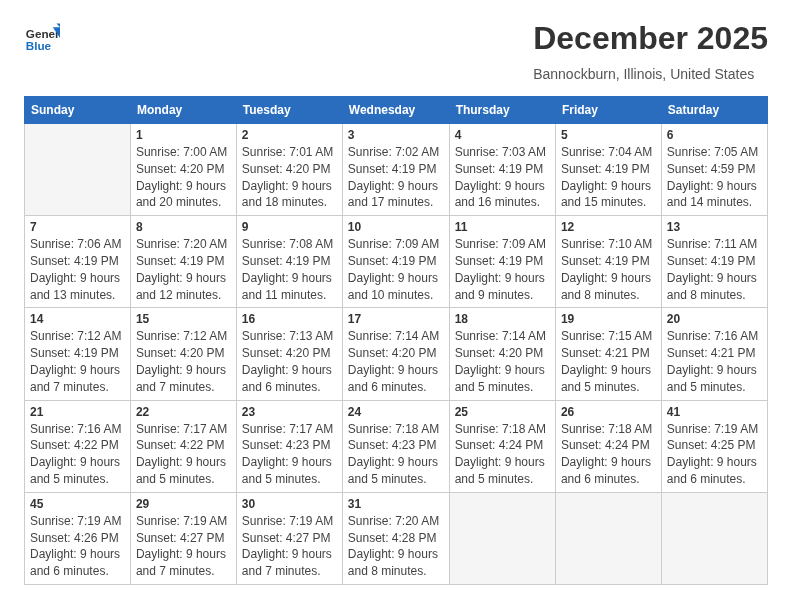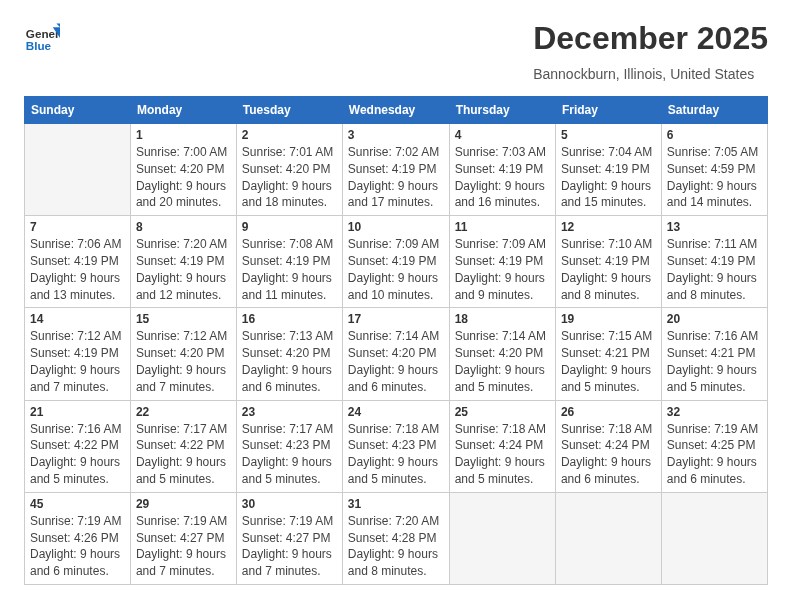--- a/index.html
+++ b/index.html
@@ -291,21 +291,21 @@
 and 5 minutes.</div>
         </td>
         <td>
           <span class="day-number">26</span>
           <div class="day-info">Sunrise: 7:18 AM
 Sunset: 4:24 PM
 Daylight: 9 hours
 and 6 minutes.</div>
         </td>
         <td>
-          <span class="day-number">32</span>
+          <span class="day-number">41</span>
           <div class="day-info">Sunrise: 7:19 AM
 Sunset: 4:25 PM
 Daylight: 9 hours
 and 6 minutes.</div>
         </td>
       </tr>
       <tr>
         <td>
           <span class="day-number">45</span>
           <div class="day-info">Sunrise: 7:19 AM

